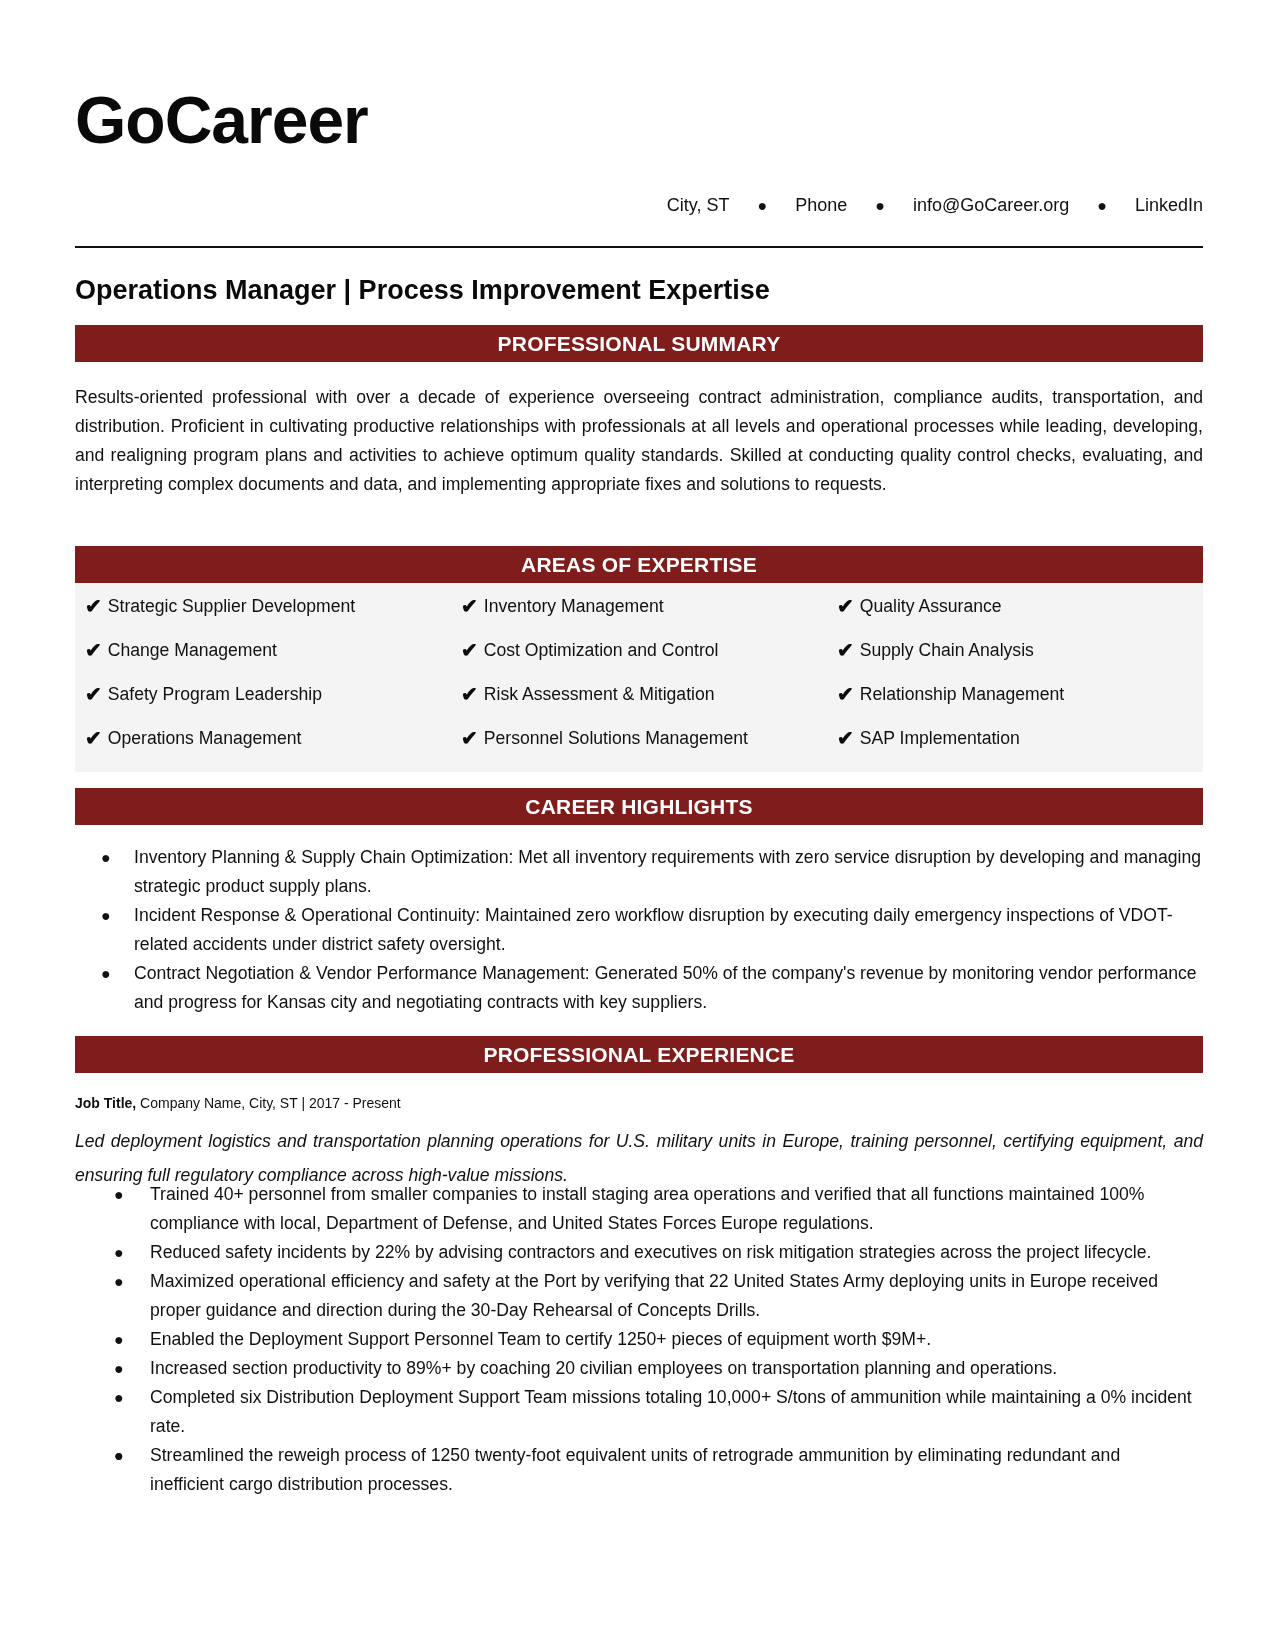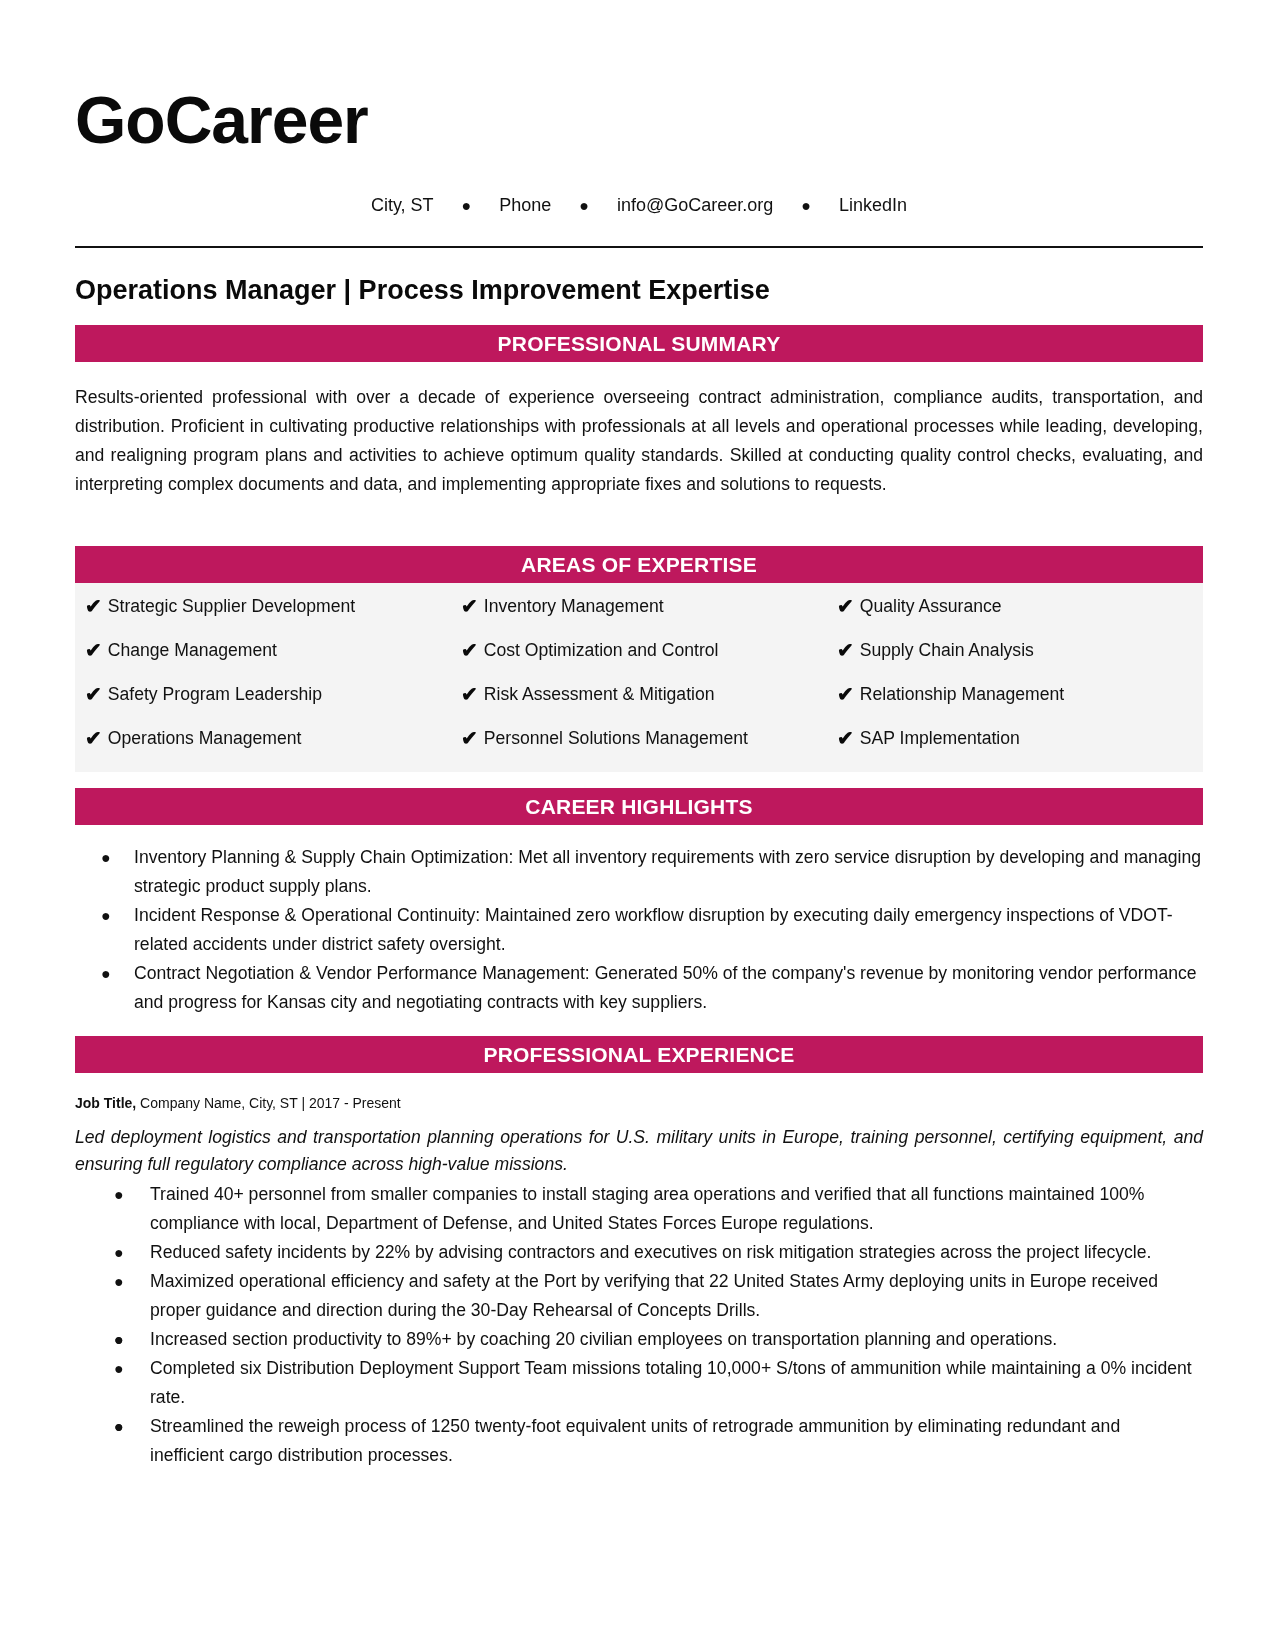--- a/index.html
+++ b/index.html
@@ -12,34 +12,34 @@
   }
   .page { position: absolute; left: 75px; top: 0; width: 1128px; }
 
   .name {
     position: absolute; left: 0; top: 82px; width: 1128px;
     text-align: left; font-size: 66px; font-weight: bold; letter-spacing: -1px;
     color: #0a0a0a;
   }
   .contact {
     position: absolute; left: 0; top: 195px; width: 1128px;
-    display: flex; justify-content: center; align-items: center;
+    display: flex; justify-content: flex-end; align-items: center;
     font-size: 18px; color: #111;
   }
   .contact .sep { margin: 0 28px; font-size: 16px; }
   .rule {
     position: absolute; left: 0; top: 246px; width: 1128px; height: 2px; background: #111;
   }
   .headline {
     position: absolute; left: 0; top: 275px; width: 1128px;
     text-align: left; font-size: 27px; font-weight: bold; color: #0a0a0a;
   }
   .section-bar {
     position: absolute; left: 0; width: 1128px; height: 37px;
-    background: #be185d; color: #ffffff;
+    background: #7f1d1d; color: #ffffff;
     text-align: center; font-weight: bold; font-size: 21px; line-height: 37px;
     letter-spacing: 0.2px;
   }
   .summary {
     position: absolute; left: 0; top: 383px; width: 1128px;
     font-size: 17.6px; line-height: 29px; text-align: justify; color: #111;
   }
   .expertise-box {
     position: absolute; left: 0; top: 583px; width: 1128px; height: 189px;
     background: #F4F4F4;
@@ -56,21 +56,21 @@
   .hl-item { position: relative; padding-left: 59px; font-size: 17.6px; line-height: 29px; margin-bottom: 0; }
   .bullet {
     position: absolute; left: 26px; top: 0; font-size: 16px; line-height: 29px;
   }
   .hl-item b { font-weight: normal; }
 
   .job-line { position: absolute; left: 0; top: 1095px; font-size: 14px; }
   .job-line b { font-weight: bold; }
   .job-desc {
     position: absolute; left: 0; top: 1124px; width: 1128px;
-    font-size: 17.6px; font-style: italic; line-height: 27px; text-align: justify;
+    font-size: 17.6px; font-style: italic; line-height: 34px; text-align: justify;
   }
   .exp-list { position: absolute; left: 0; top: 1180px; width: 1128px; list-style: none; }
   .exp-li { position: relative; padding-left: 75px; padding-right: 10px; font-size: 17.6px; line-height: 29px; }
   .exp-li .bullet { left: 39px; }
 </style>
 </head>
 <body>
 
 <div class="page">
 
@@ -158,19 +158,19 @@
 
   <div class="job-line">
     <b>Job Title,</b><span> Company Name, City, ST | 2017 - Present</span>
   </div>
   <p class="job-desc">Led deployment logistics and transportation planning operations for U.S. military units in Europe, training personnel, certifying equipment, and ensuring full regulatory compliance across high-value missions.</p>
 
   <ul class="exp-list">
     <li class="exp-li"><span class="bullet">●</span><span>Trained 40+ personnel from smaller companies to install staging area operations and verified that all functions maintained 100% compliance with local, Department of Defense, and United States Forces Europe regulations.</span></li>
     <li class="exp-li"><span class="bullet">●</span><span>Reduced safety incidents by 22% by advising contractors and executives on risk mitigation strategies across the project lifecycle.</span></li>
     <li class="exp-li"><span class="bullet">●</span><span>Maximized operational efficiency and safety at the Port by verifying that 22 United States Army deploying units in Europe received proper guidance and direction during the 30-Day Rehearsal of Concepts Drills.</span></li>
-    <li class="exp-li"><span class="bullet">●</span></li>
+    <li class="exp-li"><span class="bullet">●</span><span>Enabled the Deployment Support Personnel Team to certify 1250+ pieces of equipment worth $9M+.</span></li>
     <li class="exp-li"><span class="bullet">●</span><span>Increased section productivity to 89%+ by coaching 20 civilian employees on transportation planning and operations.</span></li>
     <li class="exp-li"><span class="bullet">●</span><span>Completed six Distribution Deployment Support Team missions totaling 10,000+ S/tons of ammunition while maintaining a 0% incident rate.</span></li>
     <li class="exp-li"><span class="bullet">●</span></li>
     <li class="exp-li"><span class="bullet">●</span><span>Streamlined the reweigh process of 1250 twenty-foot equivalent units of retrograde ammunition by eliminating redundant and inefficient cargo distribution processes.</span></li>
   </ul>
 </div>
 
 </body></html>

